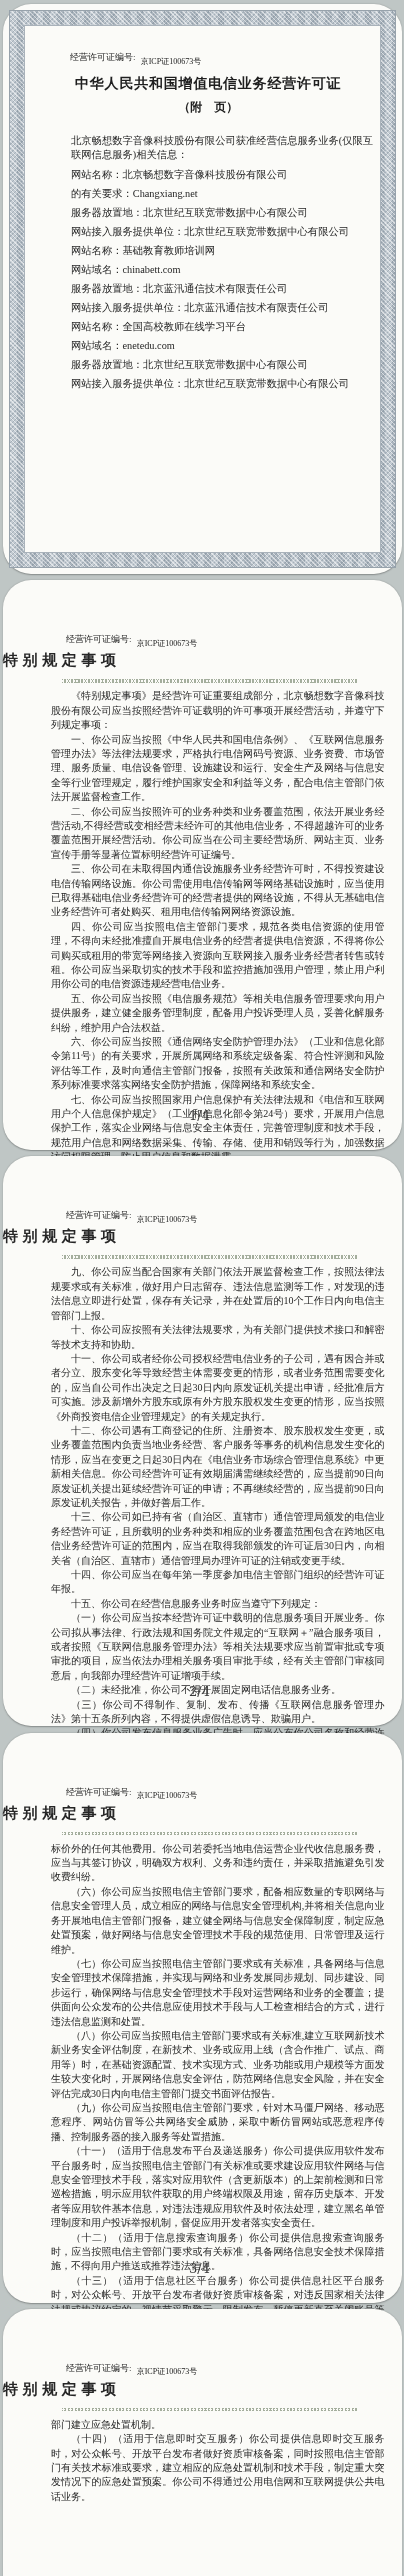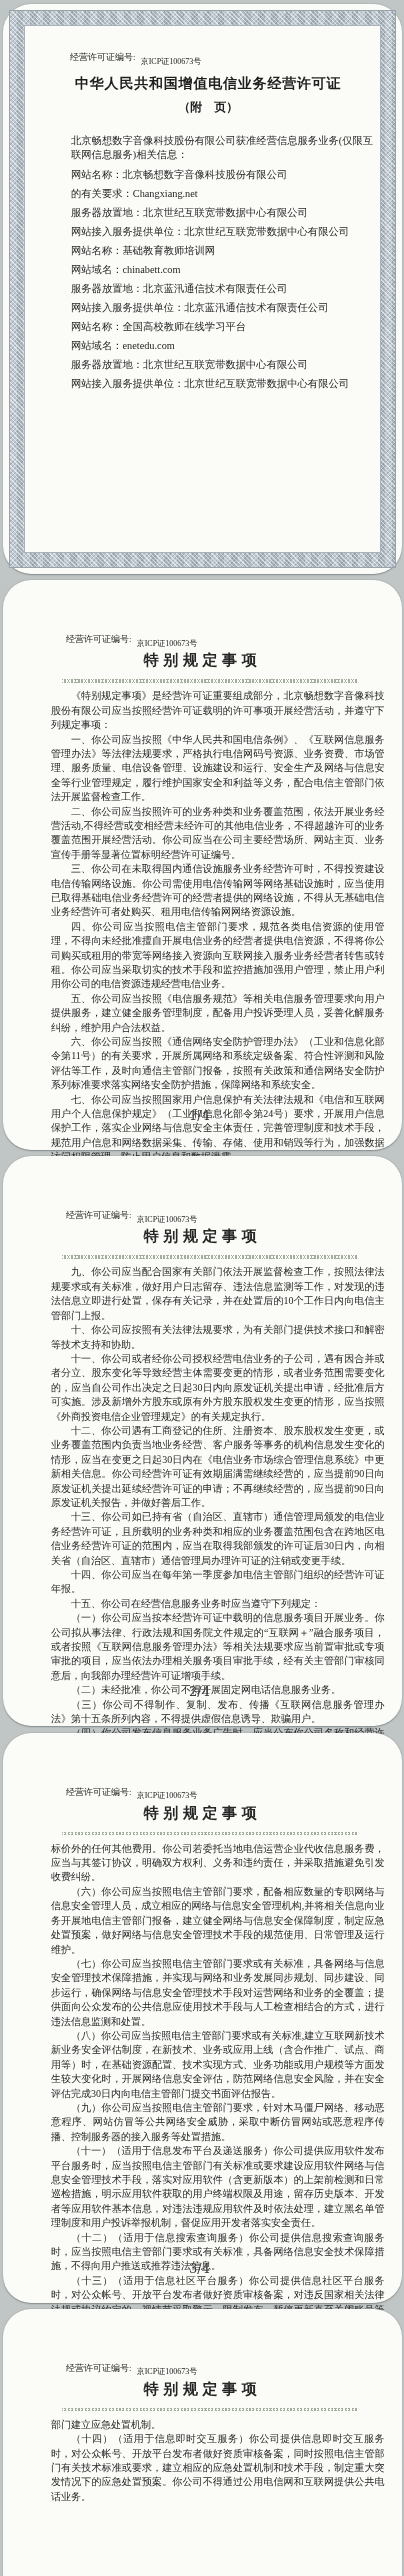--- a/index.html
+++ b/index.html
@@ -38,21 +38,21 @@
     letter-spacing:0.8px;color:#1f1f1f;
   }
   .cert-sub{text-align:center;font-size:12px;font-weight:bold;margin-top:6.2px;color:#1f1f1f;}
   .p1-text{margin-top:17.5px;padding-left:37px;font-size:10.3px;color:#252525;}
   .p1-intro{margin:0 0 5.2px;line-height:14.4px;}
   .info-line{margin:0 0 4.6px;line-height:14.4px;}
 
   
   .prov-head{position:absolute;top:53px;left:63px;display:flex;align-items:flex-start;}
   .prov-title{
-    position:absolute;top:71px;left:0;right:0;margin:0;text-align:center;
+    position:absolute;top:71px;left:0;right:0;margin:0;text-align:left;
     font-size:15px;font-weight:bold;letter-spacing:4.6px;color:#262626;
   }
   .squiggle{
     position:absolute;top:99px;left:59px;right:45px;height:3.6px;opacity:.75;
     background:
       repeating-linear-gradient(115deg,#87957f 0 1px,transparent 1px 3.1px),
       repeating-linear-gradient(65deg,#87957f 0 1px,transparent 1px 3.1px);
   }
   .prov-body{
     position:absolute;top:109px;left:48px;right:17.5px;

